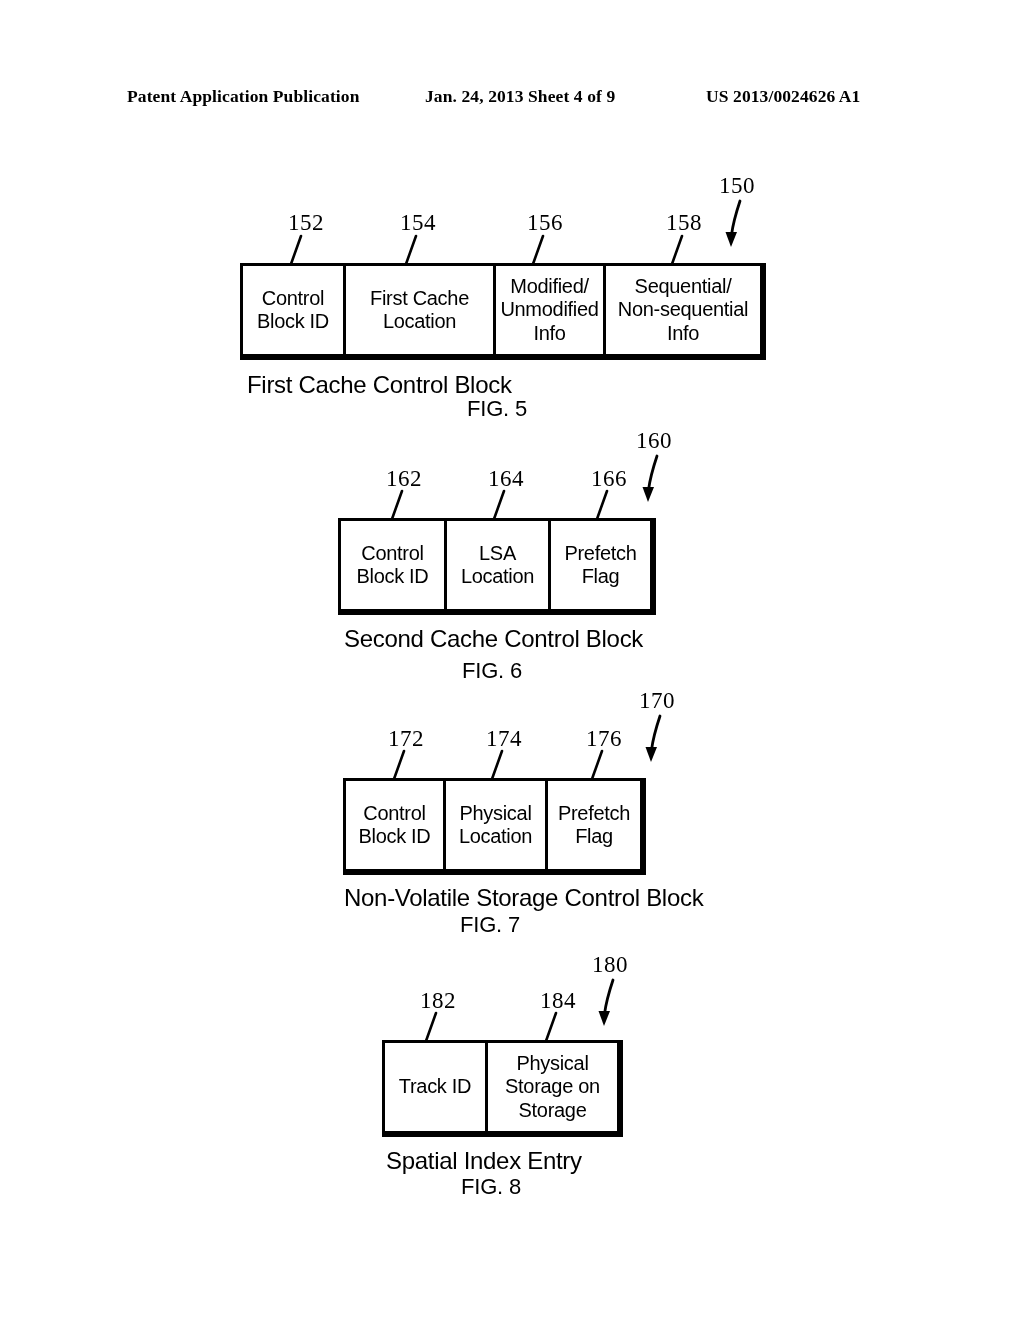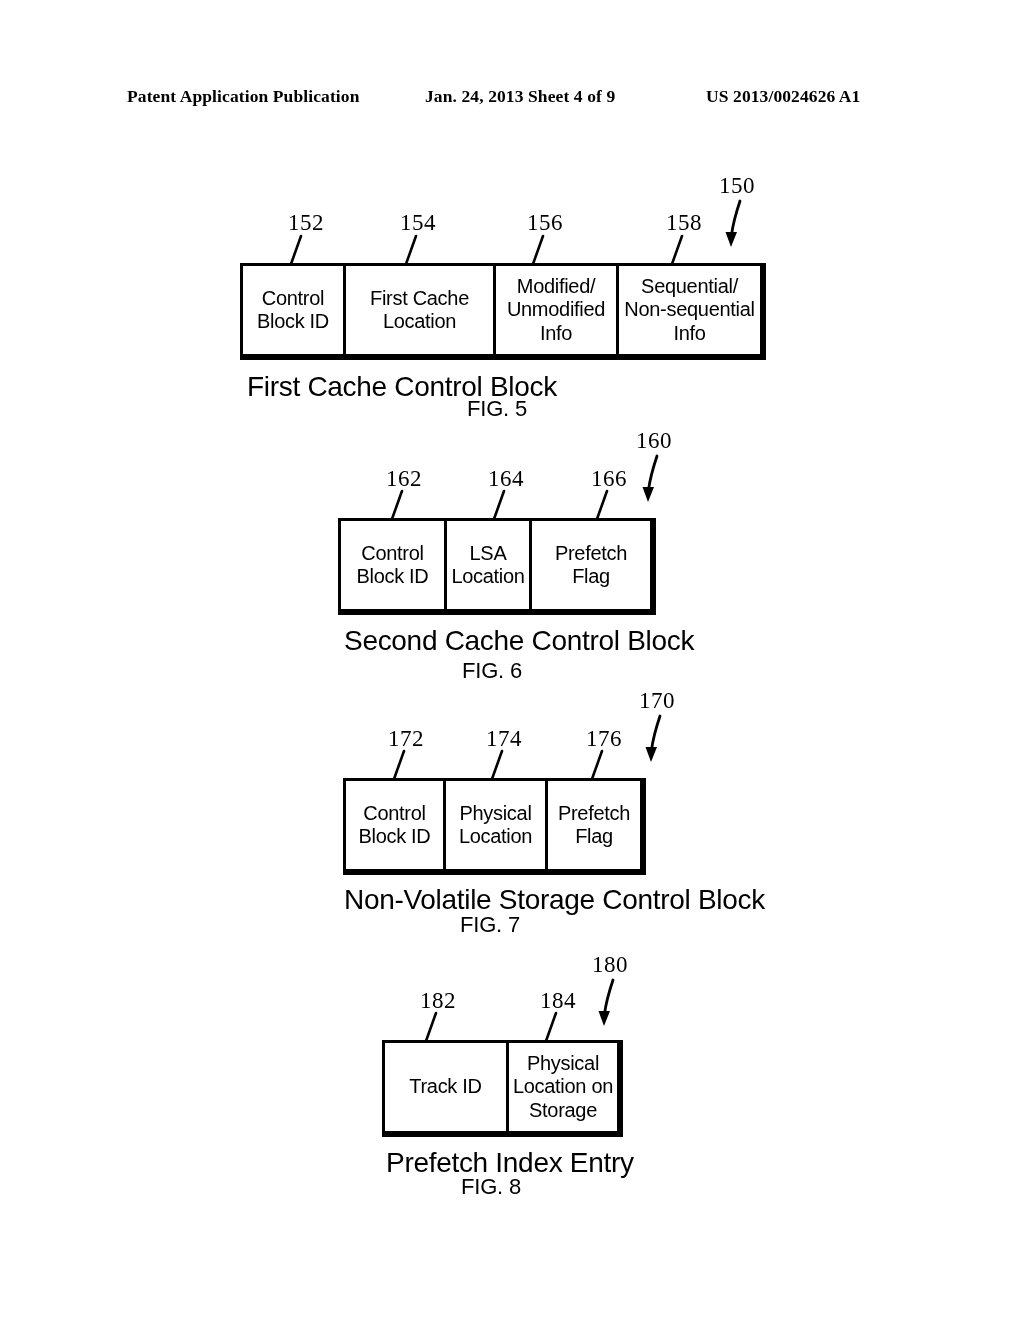--- a/index.html
+++ b/index.html
@@ -86,21 +86,21 @@
     width: 34px;
     height: 56px;
     overflow: visible;
   }
   .block-arrow svg { display: block; overflow: visible; }
 
   
   .fig-caption {
     position: absolute;
     font-family: "Liberation Sans", sans-serif;
-    font-size: 28px;
+    font-size: 24px;
     letter-spacing: -0.3px;
     white-space: nowrap;
   }
   .fig-label {
     position: absolute;
     font-family: "Liberation Sans", sans-serif;
     font-size: 22px;
     letter-spacing: -0.2px;
     white-space: nowrap;
   }
@@ -158,21 +158,21 @@
         <span>Control</span>
         <span>Block ID</span>
       </div>
     </div>
     <div class="cell" style="width:150px;">
       <div>
         <span>First Cache</span>
         <span>Location</span>
       </div>
     </div>
-    <div class="cell" style="width:123px;">
+    <div class="cell" style="width:110px;">
       <div>
         <span>Modified/</span>
         <span>Unmodified</span>
         <span>Info</span>
       </div>
     </div>
     <div class="cell" style="flex:1;">
       <div>
         <span>Sequential/</span>
         <span>Non-sequential</span>
@@ -216,21 +216,21 @@
     </svg>
   </div>
 
   <div class="block-box" style="left:338px; top:518px; width:318px; height:97px;">
     <div class="cell" style="width:106px;">
       <div>
         <span>Control</span>
         <span>Block ID</span>
       </div>
     </div>
-    <div class="cell" style="width:85px;">
+    <div class="cell" style="width:104px;">
       <div>
         <span>LSA</span>
         <span>Location</span>
       </div>
     </div>
     <div class="cell" style="flex:1;">
       <div>
         <span>Prefetch</span>
         <span>Flag</span>
       </div>
@@ -315,29 +315,29 @@
 
   <div class="ref-num" style="left:592px; top:952px;">180</div>
   <div class="block-arrow" style="left:590px; top:978px;">
     <svg width="34" height="56" viewBox="0 0 34 56">
       <path d="M23 2 C19 14, 16 24, 14.5 36" stroke="#000" stroke-width="2.8" fill="none" stroke-linecap="round"></path>
       <path d="M14 48 L8.5 33 L20 33 Z" fill="#000"></path>
     </svg>
   </div>
 
   <div class="block-box" style="left:382px; top:1040px; width:241px; height:97px;">
-    <div class="cell" style="width:124px;">
+    <div class="cell" style="width:103px;">
       <div>
         <span>Track ID</span>
       </div>
     </div>
     <div class="cell" style="flex:1;">
       <div>
         <span>Physical</span>
-        <span>Location on</span>
+        <span>Storage on</span>
         <span>Storage</span>
       </div>
     </div>
   </div>
 
-  <div class="fig-caption" style="left:386px; top:1147px;">Prefetch Index Entry</div>
+  <div class="fig-caption" style="left:386px; top:1147px;">Spatial Index Entry</div>
   <div class="fig-label" style="left:461px; top:1174px;">FIG. 8</div>
 </div>
 
 </body></html>

